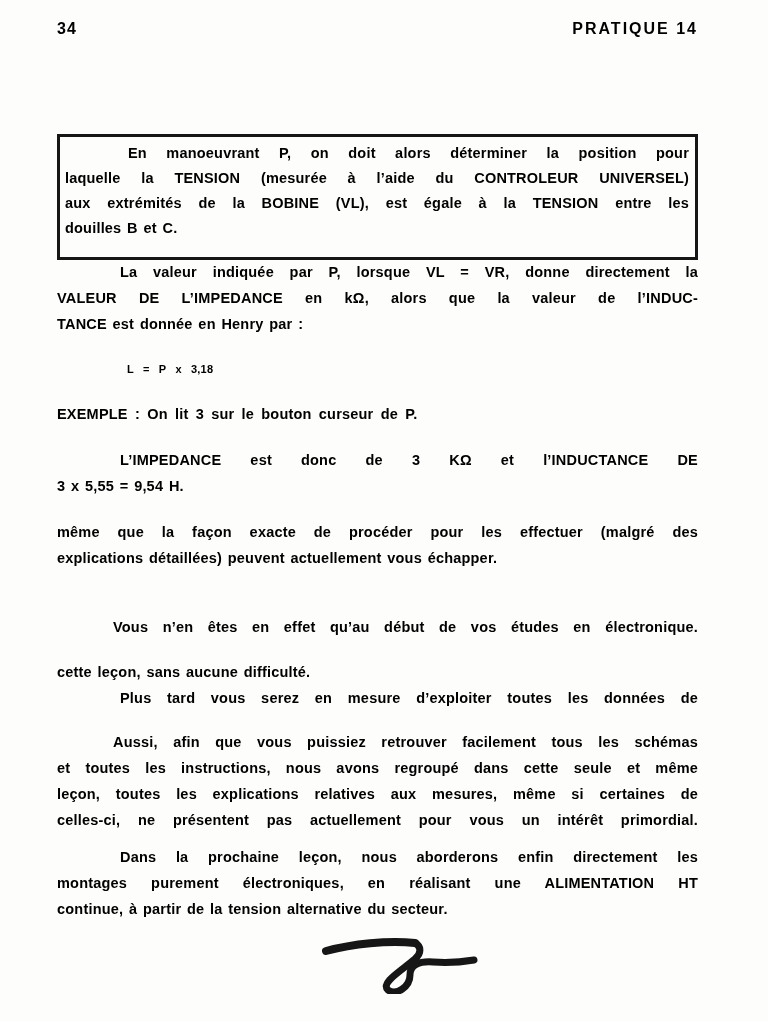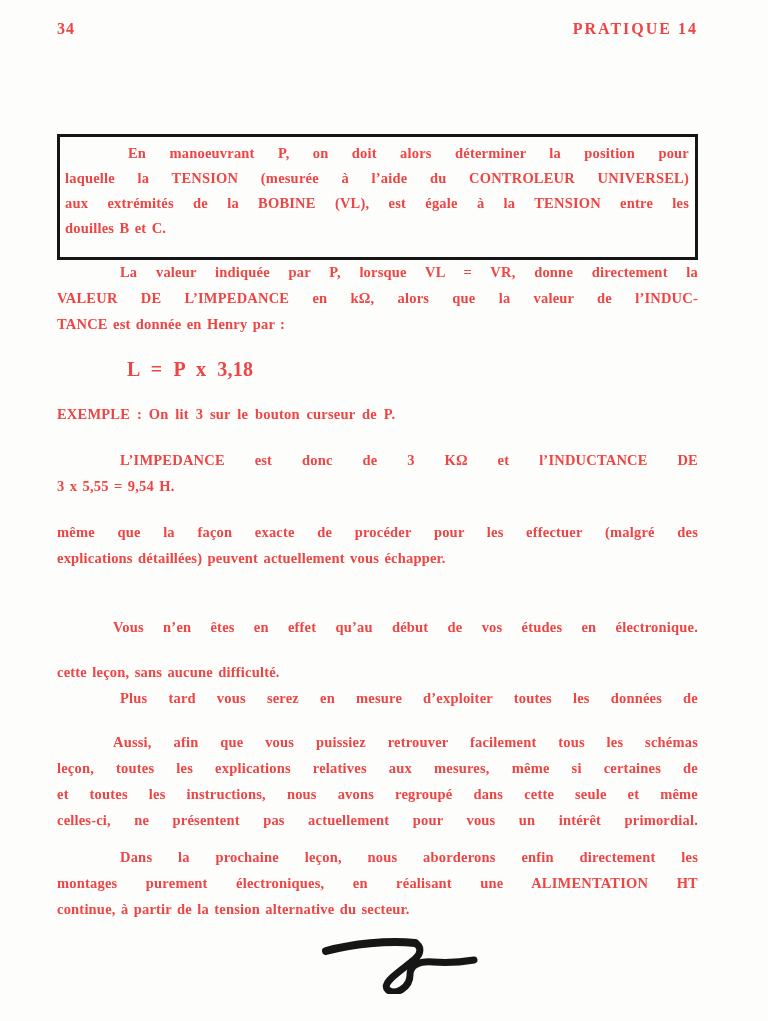--- a/index.html
+++ b/index.html
@@ -1,23 +1,23 @@
 <!DOCTYPE html>
 <html><head>
 <meta charset="utf-8">
 <style>
   html,body{margin:0;padding:0;background:#e8e8e6;}
   .page{
     position:relative;
     width:768px;height:1021px;
     margin:0 auto;
     background:#fdfdfb;
-    font-family:Liberation Serif, serif;
+    font-family:Liberation Sans, sans-serif;
     font-weight:700;
-    color:#ef4444;
+    color:#000000;
     overflow:hidden;
   }
   .hdr{
     position:absolute;top:20px;left:57px;width:641px;
     display:flex;justify-content:space-between;align-items:flex-start;
     font-size:16px;letter-spacing:1px;
   }
   .hdr .title{letter-spacing:2px;}
   .blk{
     position:absolute;left:57px;width:641px;
@@ -28,21 +28,21 @@
   .ind{text-indent:63px;}
   .ind56{text-indent:56px;}
   .box{
     top:134px;
     border:3px solid #161616;
     box-sizing:border-box;
     padding:4px 6px 16px 5px;
   }
   .box .ln{line-height:25px;}
   .b-p1{top:259px;}
-  .b-formula{top:356px;padding-left:70px;font-size:20px;word-spacing:6px;line-height:26px;}
+  .b-formula{top:356px;padding-left:70px;font-size:11px;word-spacing:6px;line-height:26px;}
   .b-exemple{top:401px;line-height:26px;word-spacing:3px;}
   .b-p2{top:447px;}
   .b-note{top:519px;}
   .b-p3{top:614px;}
   .b-p4{top:659px;}
   .b-p5{top:729px;}
   .b-p6{top:844px;}
   .sig{
     position:absolute;top:932px;left:322px;width:160px;height:62px;
   }
@@ -89,22 +89,22 @@
     <div class="ln full ind56">Vous n’en êtes en effet qu’au début de vos études en électronique.</div>
   </div>
 
   <section class="blk b-p4">
     <div class="ln">cette leçon, sans aucune difficulté.</div>
     <div class="ln full ind">Plus tard vous serez en mesure d’exploiter toutes les données de</div>
   </section>
 
   <section class="blk b-p5">
     <div class="ln full ind56">Aussi, afin que vous puissiez retrouver facilement tous les schémas</div>
+    <div class="ln full">et toutes les instructions, nous avons regroupé dans cette seule et même</div>
     <div class="ln full">leçon, toutes les explications relatives aux mesures, même si certaines de</div>
-    <div class="ln full">et toutes les instructions, nous avons regroupé dans cette seule et même</div>
     <div class="ln full">celles-ci, ne présentent pas actuellement pour vous un intérêt primordial.</div>
   </section>
 
   <section class="blk b-p6">
     <div class="ln full ind">Dans la prochaine leçon, nous aborderons enfin directement les</div>
     <div class="ln full">montages purement électroniques, en réalisant une ALIMENTATION HT</div>
     <div class="ln">continue, à partir de la tension alternative du secteur.</div>
   </section>
 
   <div class="sig">

